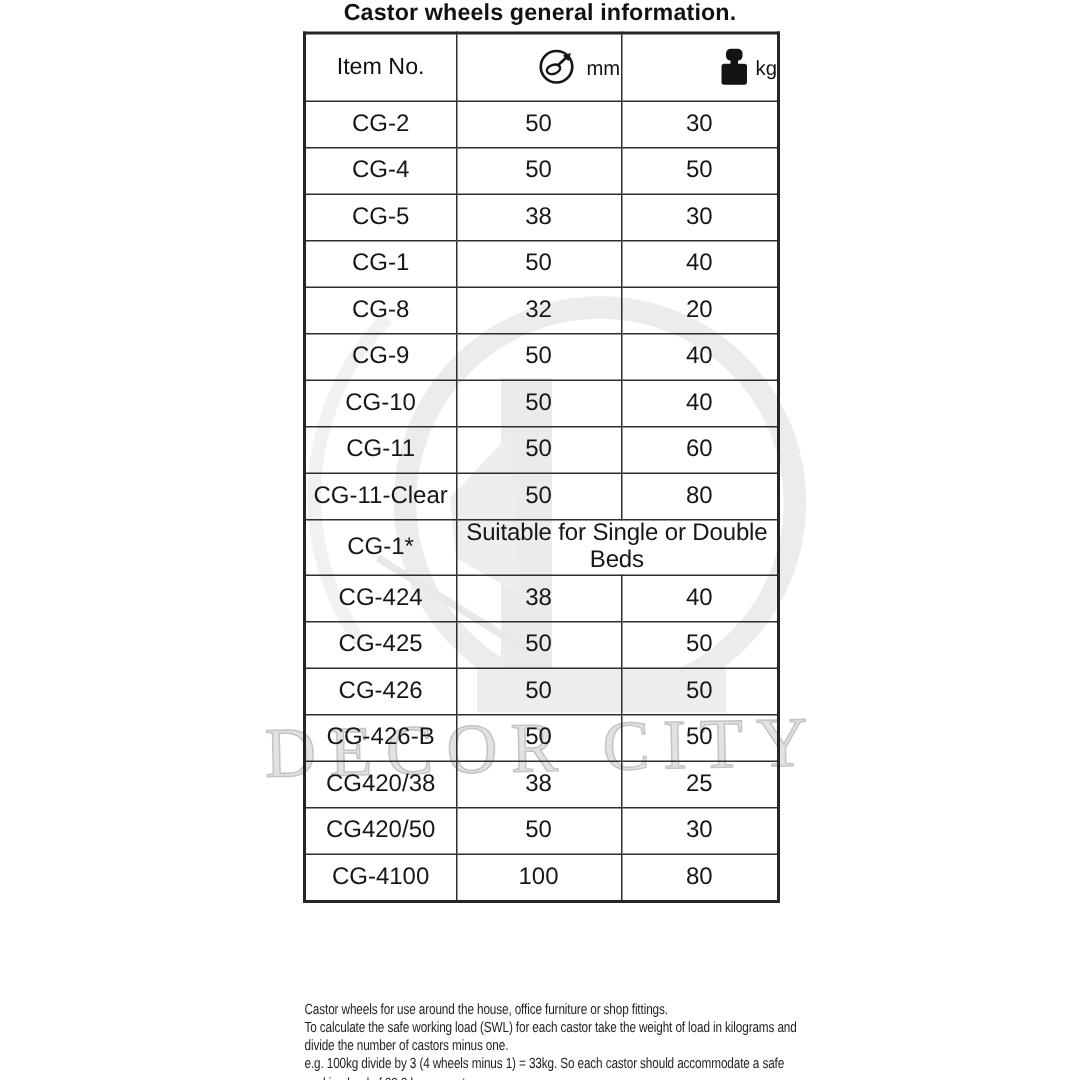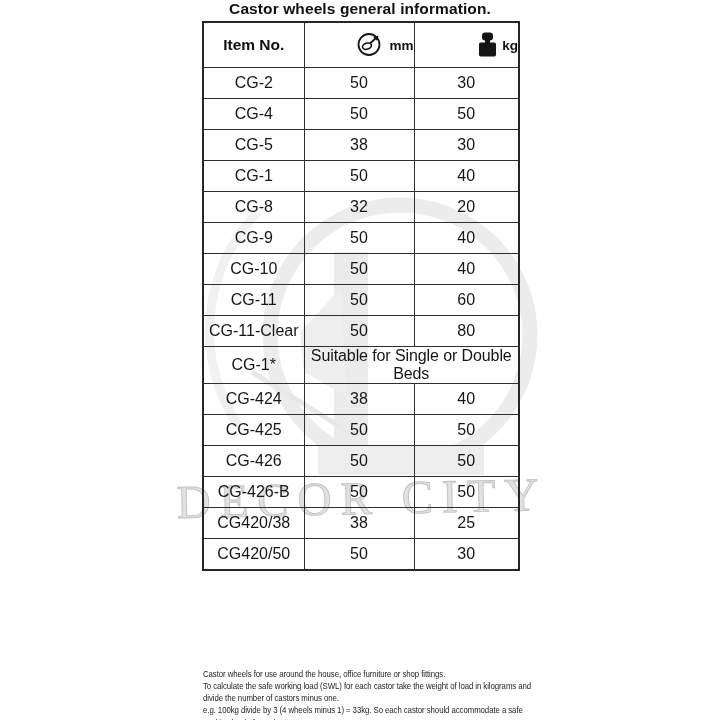--- a/index.html
+++ b/index.html
@@ -20,21 +20,21 @@
   table.spec{
     position:absolute;left:202px;top:21px;width:316px;z-index:1;
     border-collapse:collapse;table-layout:fixed;background:transparent;
     border:2.5px solid #262626;
   }
   table.spec th, table.spec td{
     border:1.6px solid #2e2e2e;
     text-align:center;vertical-align:middle;
     padding:0;background:transparent;
   }
-  table.spec th{height:42px;font-weight:bold;}
+  table.spec th{height:42px;font-weight:normal;}
   table.spec td{height:30px;font-size:16px;color:#161616;}
   .col-item{width:101px;}
   .col-mm{width:110px;}
   .col-kg{width:105px;}
   .hdr-item{font-size:15.5px;color:#111;}
   .hdr-stack{display:flex;flex-direction:row;align-items:center;justify-content:flex-end;height:42px;padding:2px 0 0 0;}
   .hdr-unit{font-size:13.5px;line-height:13px;padding-bottom:1px;color:#111;}
   .note-cell{font-size:15.3px;letter-spacing:-0.1px;}
   .item-cell{font-size:15.5px;}
   .footer{
@@ -172,20 +172,25 @@
       <tr>
         <td class="item-cell">CG420/38</td>
         <td>38</td>
         <td>25</td>
       </tr>
       <tr>
         <td class="item-cell">CG420/50</td>
         <td>50</td>
         <td>30</td>
       </tr>
+      <tr>
+        <td class="item-cell">CG-4100</td>
+        <td>100</td>
+        <td>80</td>
+      </tr>
     </tbody>
   </table>
 
   <div class="footer">
     <p>Castor wheels for use around the house, office furniture or shop fittings.</p>
     <p>To calculate the safe working load (SWL) for each castor take the weight of load in kilograms and divide the number of castors minus one.</p>
     <p>e.g. 100kg divide by 3 (4 wheels minus 1) = 33kg. So each castor should accommodate a safe working load of 33.3 kg or greater.</p>
   </div>
 
 </div>

